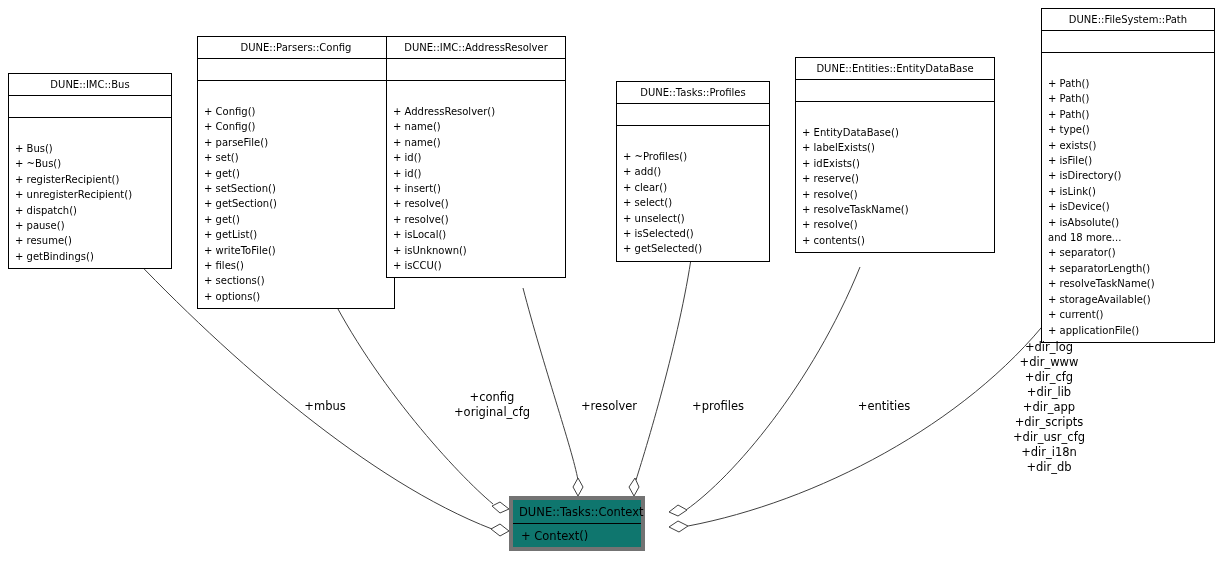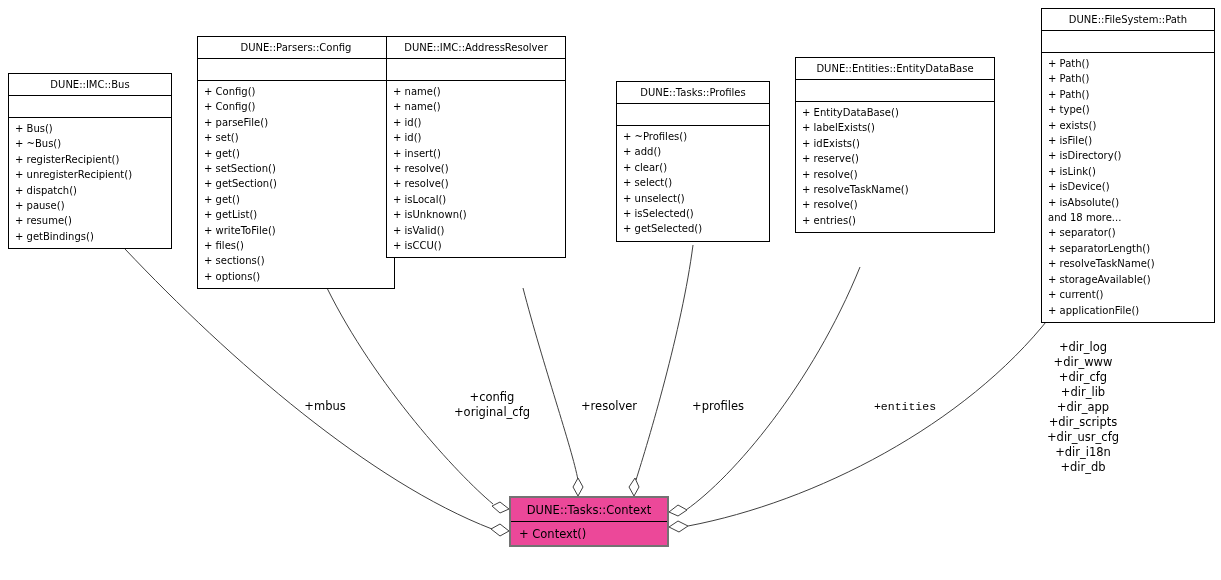--- a/index.html
+++ b/index.html
@@ -30,31 +30,32 @@
     line-height: 14px;
     white-space: nowrap;
     border-bottom: 1px solid #000000;
   }
   .uml-empty {
     height: 22px;
     border-bottom: 1px solid #000000;
   }
   .uml-members {
     padding: 3px 6px 4px 6px;
+    margin-top: 20px;
   }
   .uml-members .line {
     line-height: 15.4px;
     white-space: nowrap;
   }
   
   .uml-context {
     position: absolute;
-    left: 509px; top: 496px; width: 160px;
-    background: #ec4899;
-    border: 2px solid #737373;
+    left: 509px; top: 496px; width: 136px;
+    background: #0f766e;
+    border: 4px solid #737373;
     font-size: 11.5px;
   }
   .uml-context .c-title {
     text-align: center;
     padding: 5px 6px 4px 6px;
     line-height: 14px;
     white-space: nowrap;
     border-bottom: 1px solid #000000;
   }
   .uml-context .c-row {
@@ -128,30 +129,30 @@
         <div class="line">+ files()</div>
         <div class="line">+ sections()</div>
         <div class="line">+ options()</div>
       </div>
   </div>
 
   <div class="uml-class" style="left:386px; top:36px; width:180px;">
     <div class="uml-title">DUNE::IMC::AddressResolver</div>
     <div class="uml-empty"></div>
     <div class="uml-members">
+        <div class="line">+ AddressResolver()</div>
         <div class="line">+ name()</div>
         <div class="line">+ name()</div>
         <div class="line">+ id()</div>
         <div class="line">+ id()</div>
         <div class="line">+ insert()</div>
         <div class="line">+ resolve()</div>
         <div class="line">+ resolve()</div>
         <div class="line">+ isLocal()</div>
         <div class="line">+ isUnknown()</div>
-        <div class="line">+ isValid()</div>
         <div class="line">+ isCCU()</div>
       </div>
   </div>
 
   <div class="uml-class" style="left:616px; top:81px; width:154px;">
     <div class="uml-title">DUNE::Tasks::Profiles</div>
     <div class="uml-empty"></div>
     <div class="uml-members">
         <div class="line">+ ~Profiles()</div>
         <div class="line">+ add()</div>
@@ -167,21 +168,21 @@
     <div class="uml-title">DUNE::Entities::EntityDataBase</div>
     <div class="uml-empty"></div>
     <div class="uml-members">
         <div class="line">+ EntityDataBase()</div>
         <div class="line">+ labelExists()</div>
         <div class="line">+ idExists()</div>
         <div class="line">+ reserve()</div>
         <div class="line">+ resolve()</div>
         <div class="line">+ resolveTaskName()</div>
         <div class="line">+ resolve()</div>
-        <div class="line">+ entries()</div>
+        <div class="line">+ contents()</div>
       </div>
   </div>
 
   <div class="uml-class" style="left:1041px; top:8px; width:174px;">
     <div class="uml-title">DUNE::FileSystem::Path</div>
     <div class="uml-empty"></div>
     <div class="uml-members">
         <div class="line">+ Path()</div>
         <div class="line">+ Path()</div>
         <div class="line">+ Path()</div>
@@ -215,24 +216,24 @@
   <div class="edge-label" style="left:492px; top:390px;">
       <div class="line">+config</div>
       <div class="line">+original_cfg</div>
     </div>
   <div class="edge-label" style="left:609px; top:399px;">
       <div class="line">+resolver</div>
     </div>
   <div class="edge-label" style="left:718px; top:399px;">
       <div class="line">+profiles</div>
     </div>
-  <div class="edge-label" style="left:905px; top:399px;font-family:Liberation Mono, monospace;">
+  <div class="edge-label" style="left:884px; top:399px;">
       <div class="line">+entities</div>
     </div>
-  <div class="edge-label" style="left:1083px; top:340px;">
+  <div class="edge-label" style="left:1049px; top:340px;">
       <div class="line">+dir_log</div>
       <div class="line">+dir_www</div>
       <div class="line">+dir_cfg</div>
       <div class="line">+dir_lib</div>
       <div class="line">+dir_app</div>
       <div class="line">+dir_scripts</div>
       <div class="line">+dir_usr_cfg</div>
       <div class="line">+dir_i18n</div>
       <div class="line">+dir_db</div>
     </div>

